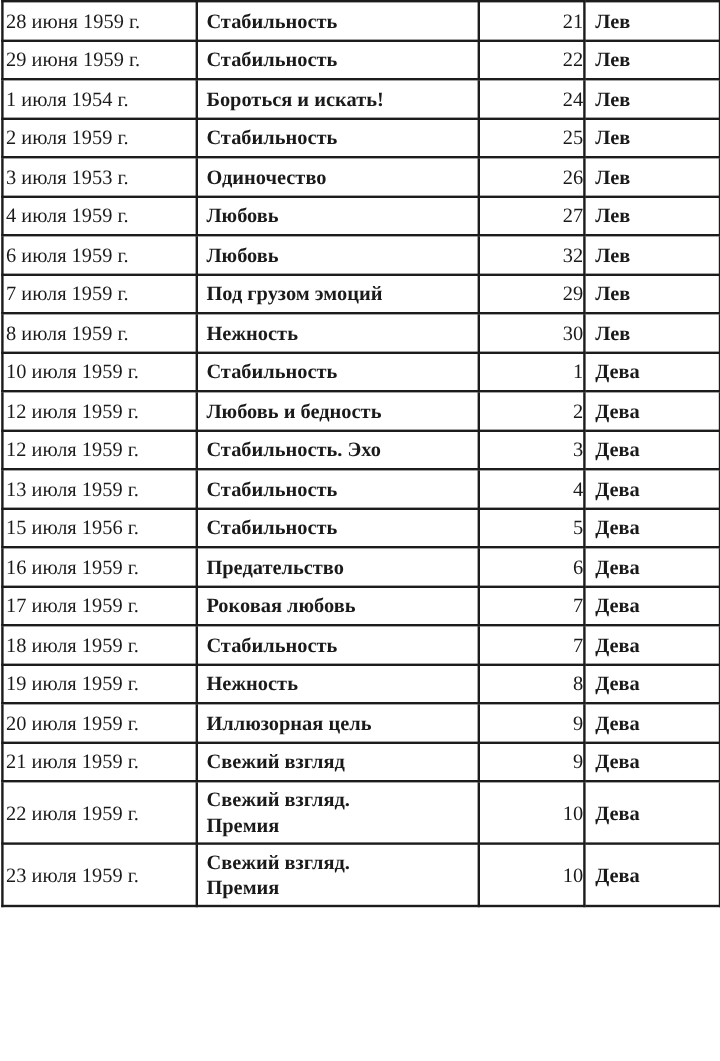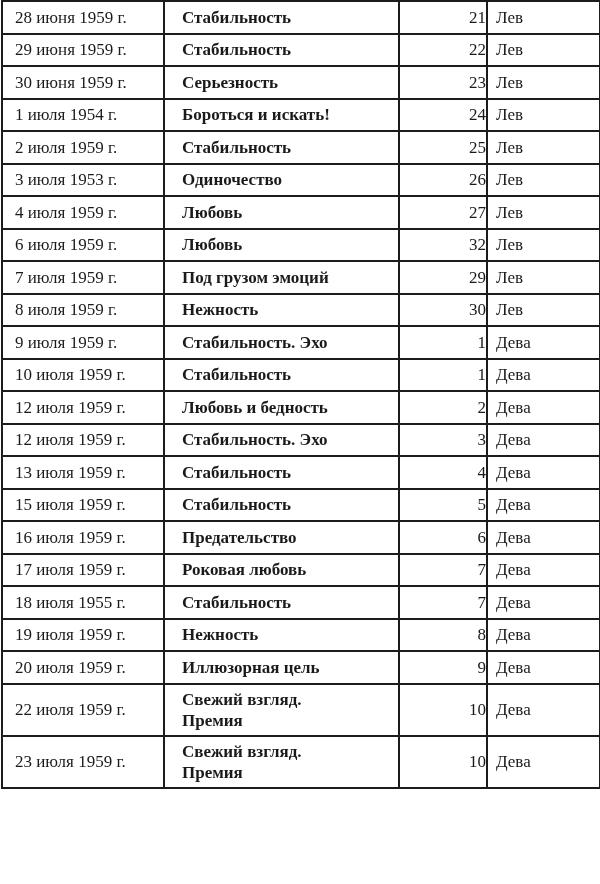--- a/index.html
+++ b/index.html
@@ -27,24 +27,24 @@
     padding: 4px 0;
     font-size: 17px;
     line-height: 21px;
     vertical-align: middle;
     overflow: hidden;
   }
   col.col-date  { width: 162px; }
   col.col-title { width: 235px; }
   col.col-num   { width: 88px;  }
   col.col-sign  { width: 113px; }
-  td.c-date  { padding-left: 12px; }
-  td.c-title { padding-left: 17px; font-weight: bold; white-space: pre-line; }
+  td.c-date  { padding-left: 2px; }
+  td.c-title { padding-left: 7px; font-weight: bold; white-space: pre-line; }
   td.c-num   { text-align: right; }
-  td.c-sign  { padding-left: 8px; }
+  td.c-sign  { padding-left: 8px; font-weight: bold; }
 </style>
 </head>
 <body>
 
 <table class="doc-table">
   <colgroup>
     <col class="col-date">
     <col class="col-title">
     <col class="col-num">
     <col class="col-sign">
@@ -53,26 +53,20 @@
       <tr>
     <td class="c-date">28 июня 1959 г.</td>
     <td class="c-title">Стабильность</td>
     <td class="c-num">21</td>
     <td class="c-sign">Лев</td>
   </tr>
       <tr>
     <td class="c-date">29 июня 1959 г.</td>
     <td class="c-title">Стабильность</td>
     <td class="c-num">22</td>
-    <td class="c-sign">Лев</td>
-  </tr>
-      <tr>
-    <td class="c-date">30 июня 1959 г.</td>
-    <td class="c-title">Серьезность</td>
-    <td class="c-num">23</td>
     <td class="c-sign">Лев</td>
   </tr>
       <tr>
     <td class="c-date">1 июля 1954 г.</td>
     <td class="c-title">Бороться и искать!</td>
     <td class="c-num">24</td>
     <td class="c-sign">Лев</td>
   </tr>
       <tr>
     <td class="c-date">2 июля 1959 г.</td>
@@ -104,26 +98,20 @@
     <td class="c-num">29</td>
     <td class="c-sign">Лев</td>
   </tr>
       <tr>
     <td class="c-date">8 июля 1959 г.</td>
     <td class="c-title">Нежность</td>
     <td class="c-num">30</td>
     <td class="c-sign">Лев</td>
   </tr>
       <tr>
-    <td class="c-date">9 июля 1959 г.</td>
-    <td class="c-title">Стабильность. Эхо</td>
-    <td class="c-num">1</td>
-    <td class="c-sign">Дева</td>
-  </tr>
-      <tr>
     <td class="c-date">10 июля 1959 г.</td>
     <td class="c-title">Стабильность</td>
     <td class="c-num">1</td>
     <td class="c-sign">Дева</td>
   </tr>
       <tr>
     <td class="c-date">12 июля 1959 г.</td>
     <td class="c-title">Любовь и бедность</td>
     <td class="c-num">2</td>
     <td class="c-sign">Дева</td>
@@ -134,52 +122,58 @@
     <td class="c-num">3</td>
     <td class="c-sign">Дева</td>
   </tr>
       <tr>
     <td class="c-date">13 июля 1959 г.</td>
     <td class="c-title">Стабильность</td>
     <td class="c-num">4</td>
     <td class="c-sign">Дева</td>
   </tr>
       <tr>
-    <td class="c-date">15 июля 1959 г.</td>
+    <td class="c-date">15 июля 1956 г.</td>
     <td class="c-title">Стабильность</td>
     <td class="c-num">5</td>
     <td class="c-sign">Дева</td>
   </tr>
       <tr>
     <td class="c-date">16 июля 1959 г.</td>
     <td class="c-title">Предательство</td>
     <td class="c-num">6</td>
     <td class="c-sign">Дева</td>
   </tr>
       <tr>
     <td class="c-date">17 июля 1959 г.</td>
     <td class="c-title">Роковая любовь</td>
     <td class="c-num">7</td>
     <td class="c-sign">Дева</td>
   </tr>
       <tr>
-    <td class="c-date">18 июля 1955 г.</td>
+    <td class="c-date">18 июля 1959 г.</td>
     <td class="c-title">Стабильность</td>
     <td class="c-num">7</td>
     <td class="c-sign">Дева</td>
   </tr>
       <tr>
     <td class="c-date">19 июля 1959 г.</td>
     <td class="c-title">Нежность</td>
     <td class="c-num">8</td>
     <td class="c-sign">Дева</td>
   </tr>
       <tr>
     <td class="c-date">20 июля 1959 г.</td>
     <td class="c-title">Иллюзорная цель</td>
+    <td class="c-num">9</td>
+    <td class="c-sign">Дева</td>
+  </tr>
+      <tr>
+    <td class="c-date">21 июля 1959 г.</td>
+    <td class="c-title">Свежий взгляд</td>
     <td class="c-num">9</td>
     <td class="c-sign">Дева</td>
   </tr>
       <tr>
     <td class="c-date">22 июля 1959 г.</td>
     <td class="c-title">Свежий взгляд.
 Премия</td>
     <td class="c-num">10</td>
     <td class="c-sign">Дева</td>
   </tr>

